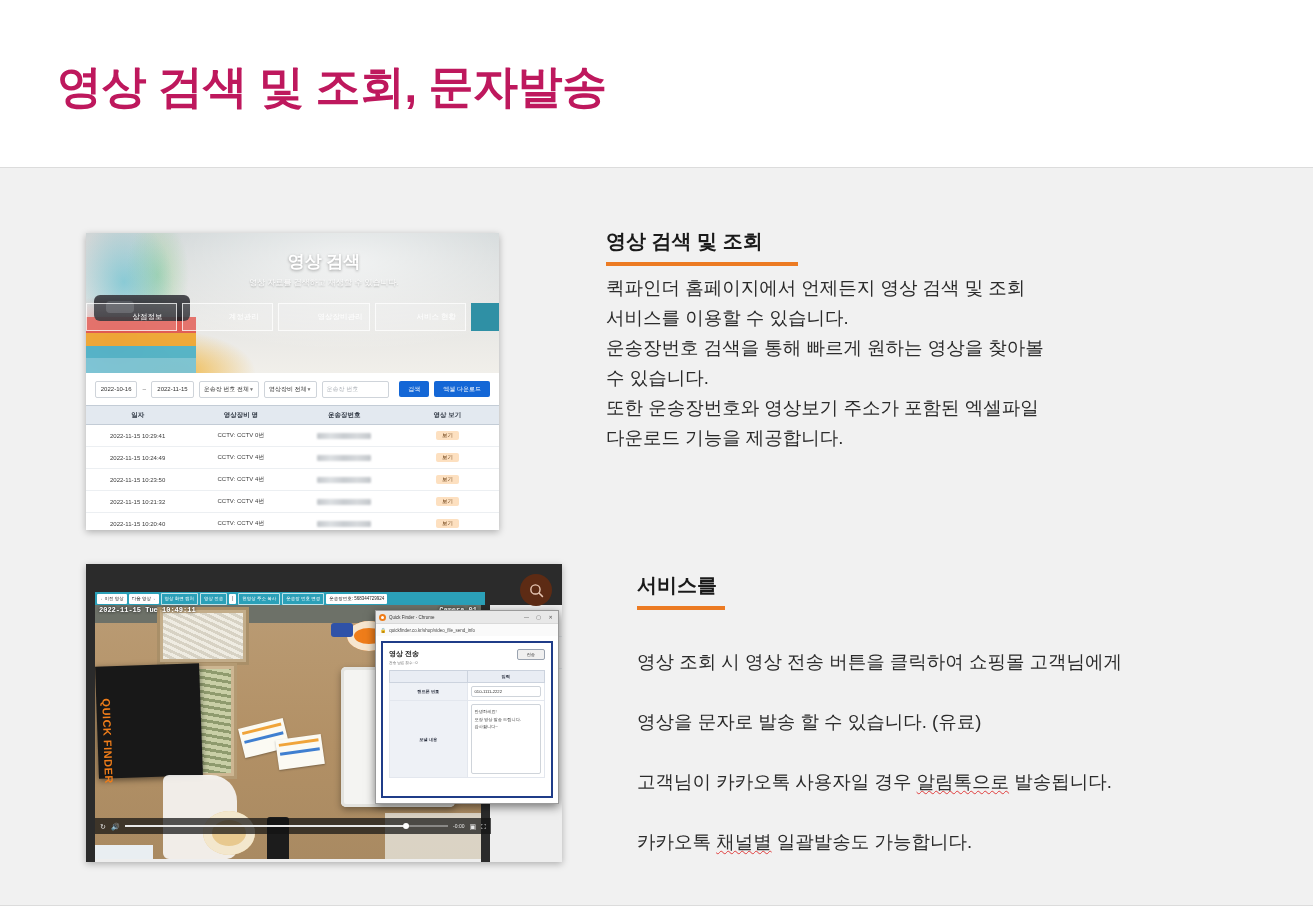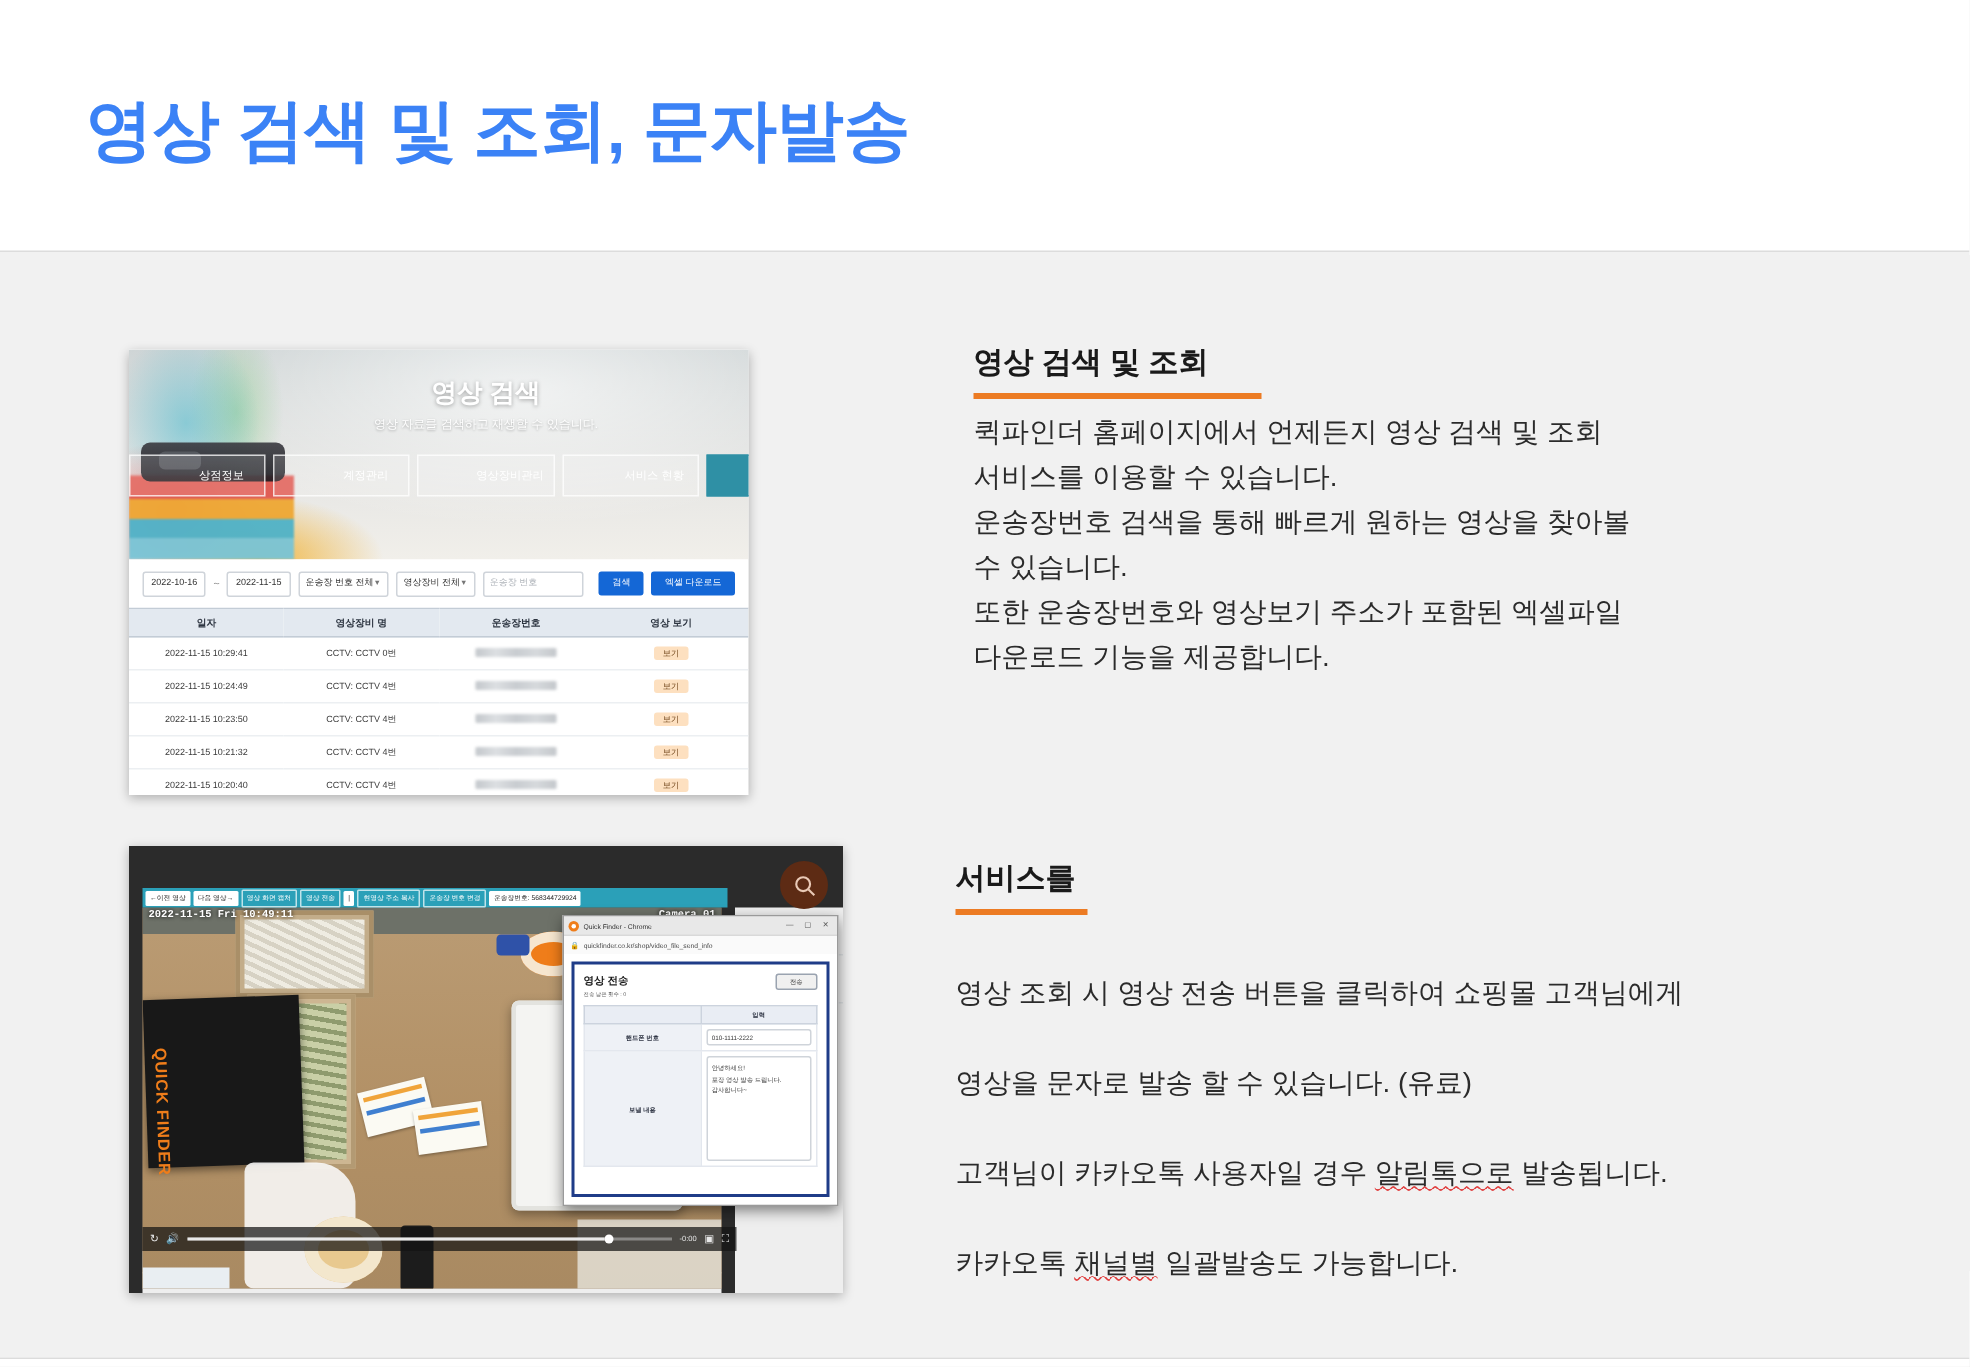--- a/index.html
+++ b/index.html
@@ -12,21 +12,21 @@
   }
   .slide{position:absolute;inset:0;}
 
   
   .header-band{
     position:absolute;left:0;top:0;width:1313px;height:168px;
     background:#ffffff;
   }
   .slide-title{
     position:absolute;left:57px;top:57px;
-    font-size:45px;font-weight:bold;color:#3b82f6;
+    font-size:45px;font-weight:bold;color:#be185d;
     letter-spacing:-0.5px;white-space:nowrap;
   }
   .header-rule{
     position:absolute;left:0;top:167px;width:1313px;height:1px;background:#dcdcdc;
   }
 
   
   .body-band{
     position:absolute;left:0;top:168px;width:1313px;height:737px;
     background:#f1f1f1;
@@ -51,21 +51,21 @@
     white-space:pre-line;
   }
   .squig{
     text-decoration:underline;
     text-decoration-style:wavy;
     text-decoration-color:#e03c3c;
     text-decoration-thickness:1px;
     text-underline-offset:2px;
   }
 
-  #block1{left:649px;top:228px;}
+  #block1{left:606px;top:228px;}
   #block1 .txt-underline{width:192px;}
   #block2{left:637px;top:572px;}
   #block2 .txt-underline{width:88px;}
 
   
   .shot{
     position:absolute;
     background:#ffffff;
     box-shadow:0 2px 7px rgba(0,0,0,.28);
     overflow:hidden;
@@ -502,21 +502,21 @@
               <i></i>
               <u></u>
             </div>
           <div class="s-obj s-plastic"></div>
           <div class="s-obj s-roll"></div>
           <div class="s-obj s-phone"></div>
           <div class="s-obj s-bluebox"></div>
         </div>
       </div>
 
-      <div class="vid-osd-l">2022-11-15 Fri 10:49:11</div>
+      <div class="vid-osd-l">2022-11-15 Tue 10:49:11</div>
       <div class="vid-osd-r">Camera 01</div>
 
       <div class="vid-topbar">
         <div class="vbtn">←이전 영상</div>
         <div class="vbtn">다음 영상→</div>
         <div class="vbtn ghost">영상 화면 캡처</div>
         <div class="vbtn ghost">영상 전송</div>
         <div class="vbtn tiny">|</div>
         <div class="vbtn ghost">현영상 주소 복사</div>
         <div class="vbtn ghost">운송장 번호 변경</div>

